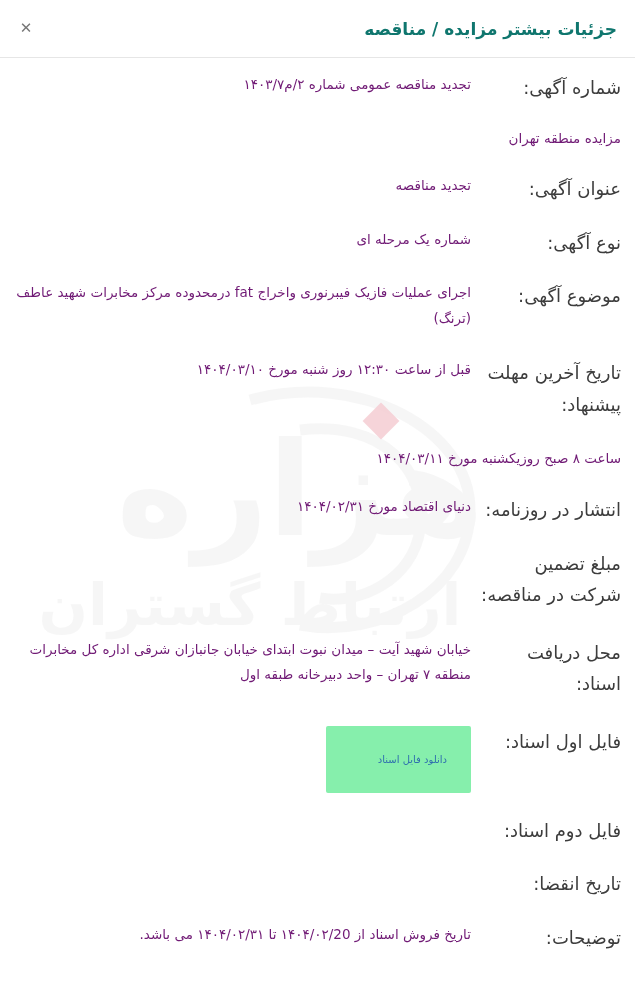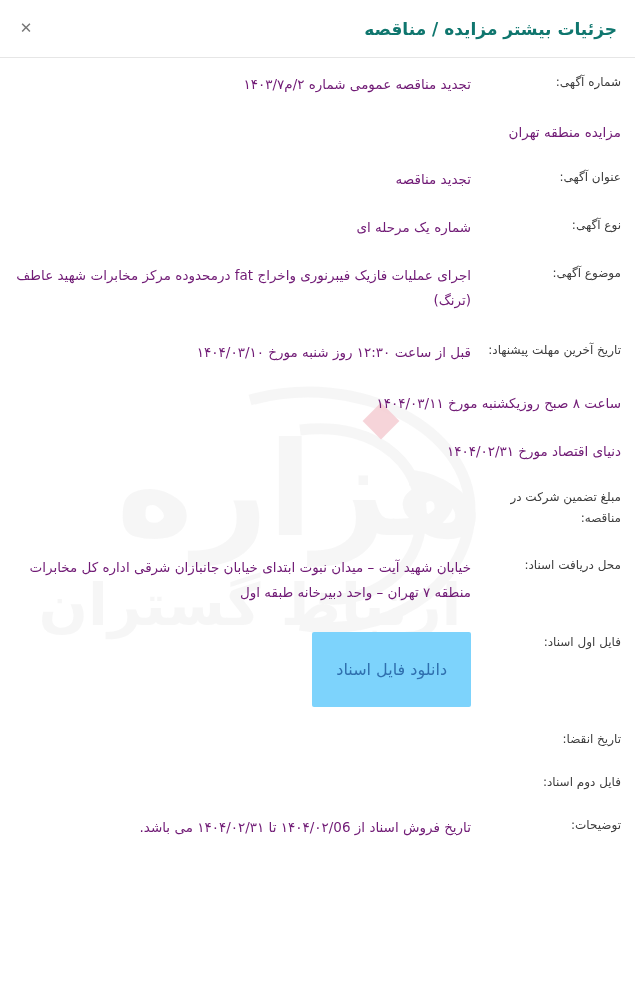--- a/index.html
+++ b/index.html
@@ -73,21 +73,21 @@
     padding: 14px 14px 0 14px;
   }
   .row {
     display: flex;
     align-items: flex-start;
     margin-bottom: 22px;
   }
   .row-label {
     width: 150px;
     flex: 0 0 150px;
-    font-size: 12px;
+    font-size: 18px;
     color: #3d3d3d;
     text-align: right;
     line-height: 1.75;
     padding-left: 10px;
   }
   .row-value {
     flex: 1;
     font-size: 13.5px;
     color: #701a75;
     line-height: 1.9;
@@ -98,27 +98,27 @@
 
   .row.tall { margin-bottom: 26px; }
 
   
   .download-wrap {
     flex: 1;
     display: flex;
     justify-content: flex-start;
   }
   .download-btn {
-    background: #7dd3fc;
+    background: #86efac;
     border: none;
     color: #2f6fae;
-    font-size: 16px;
+    font-size: 10px;
     padding: 28px 24px;
     min-width: 145px;
-    text-align: center;
+    text-align: right;
     cursor: pointer;
     font-family: "DejaVu Sans", "Liberation Sans", sans-serif;
     border-radius: 2px;
   }
 
   
   .diamond {
     position: absolute;
     z-index: 1;
     left: 368px;
@@ -183,20 +183,21 @@
     <div class="row tall">
       <div class="row-label">تاریخ آخرین مهلت پیشنهاد:</div>
       <div class="row-value">قبل از ساعت ۱۲:۳۰ روز شنبه مورخ ۱۴۰۴/۰۳/۱۰</div>
     </div>
 
     <div class="row">
       <div class="row-value">ساعت ۸ صبح روزیکشنبه مورخ ۱۴۰۴/۰۳/۱۱</div>
     </div>
 
     <div class="row">
+      <div class="row-label">انتشار در روزنامه:</div>
       <div class="row-value">دنیای اقتصاد مورخ ۱۴۰۴/۰۲/۳۱</div>
     </div>
 
     <div class="row tall">
       <div class="row-label">مبلغ تضمین شرکت در مناقصه:</div>
       <div class="row-value empty"></div>
     </div>
 
     <div class="row tall">
       <div class="row-label">محل دریافت اسناد:</div>
@@ -204,28 +205,28 @@
     </div>
 
     <div class="row">
       <div class="row-label">فایل اول اسناد:</div>
       <div class="download-wrap">
         <button class="download-btn">دانلود فایل اسناد</button>
       </div>
     </div>
 
     <div class="row">
+      <div class="row-label">فایل دوم اسناد:</div>
+      <div class="row-value empty"></div>
+    </div>
+
+    <div class="row">
       <div class="row-label">تاریخ انقضا:</div>
       <div class="row-value empty"></div>
     </div>
 
     <div class="row">
-      <div class="row-label">فایل دوم اسناد:</div>
-      <div class="row-value empty"></div>
-    </div>
-
-    <div class="row">
       <div class="row-label">توضیحات:</div>
-      <div class="row-value">تاریخ فروش اسناد از ۱۴۰۴/۰۲/06 تا ۱۴۰۴/۰۲/۳۱ می باشد.</div>
+      <div class="row-value">تاریخ فروش اسناد از ۱۴۰۴/۰۲/20 تا ۱۴۰۴/۰۲/۳۱ می باشد.</div>
     </div>
 
   </div>
 </div>
 
 </body></html>

